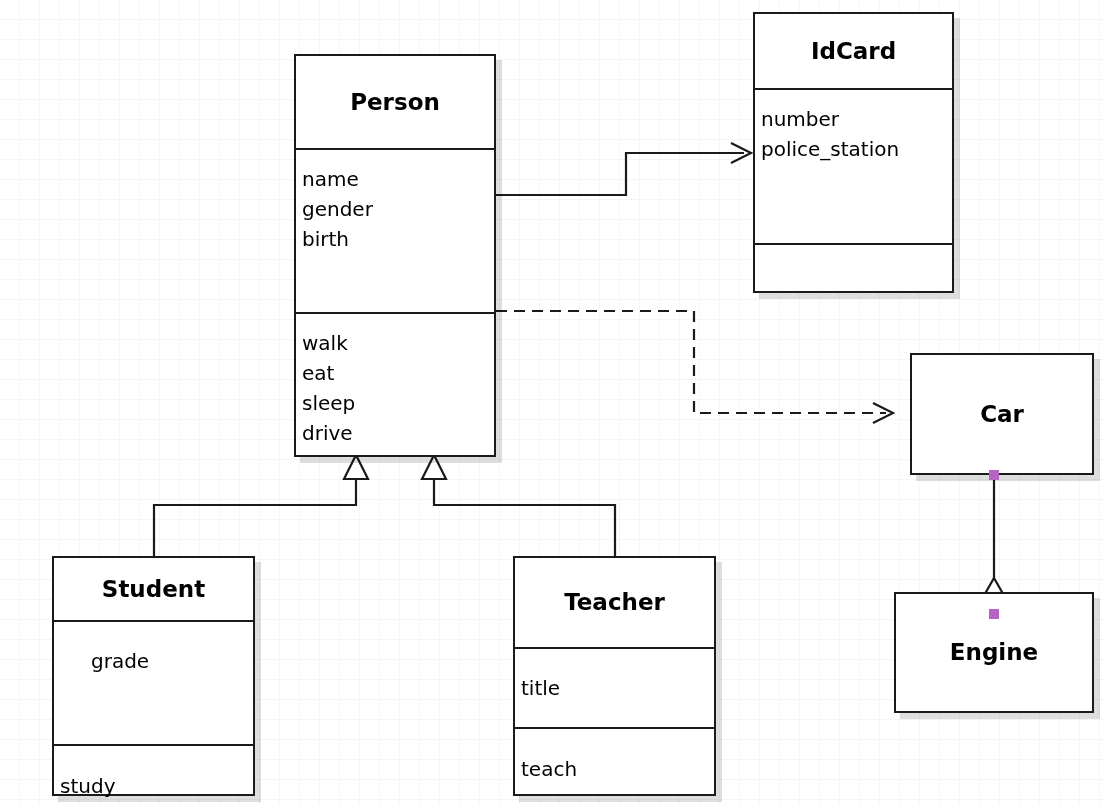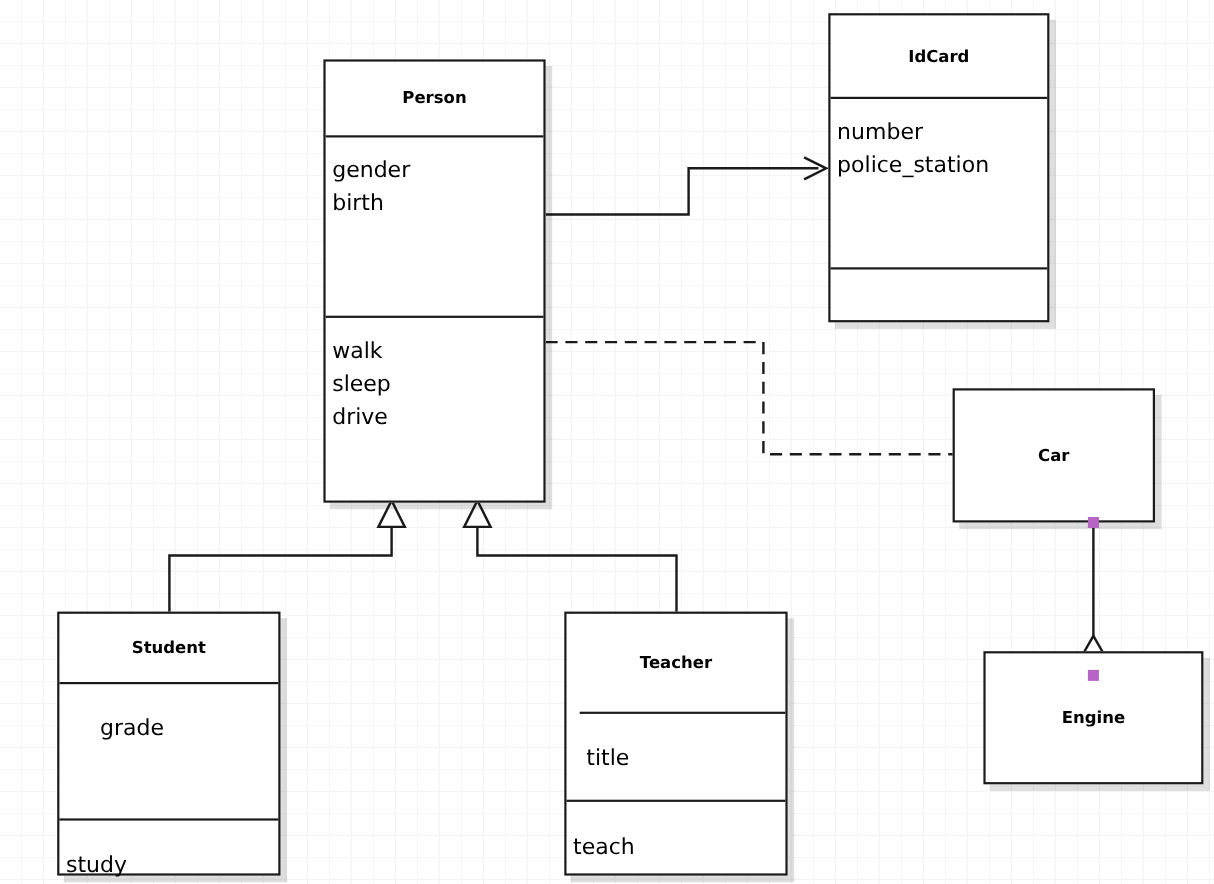--- a/index.html
+++ b/index.html
@@ -42,21 +42,21 @@
     position: absolute;
     background: #ffffff;
     border: 2px solid #1a1a1a;
     box-shadow: 6px 6px 0 0 rgba(0,0,0,0.13);
     box-sizing: border-box;
     z-index: 5;
   }
   .uml-title {
     text-align: center;
     font-weight: bold;
-    font-size: 15px;
+    font-size: 23px;
     color: #000000;
     line-height: 1;
     box-sizing: border-box;
     display: flex;
     align-items: center;
     justify-content: center;
   }
   .uml-compartment {
     border-top: 2px solid #1a1a1a;
     box-sizing: border-box;
@@ -115,27 +115,29 @@
       <polygon points="434,455 422,479 446,479" fill="#ffffff" stroke="#1a1a1a" stroke-width="2.2"></polygon>
     </g>
 
     <g>
       <path d="M 994 475 L 994 582" fill="none" stroke="#1a1a1a" stroke-width="2.2"></path>
       <polygon points="994,578 1006,599 994,620 982,599" fill="#ffffff" stroke="#1a1a1a" stroke-width="2.2"></polygon>
     </g>
   </svg>
 
   <div class="uml-class" style="left:294px; top:54px; width:202px; height:403px;">
-    <div class="uml-title" style="height:67px;">Person</div>
+    <div class="uml-title" style="height:92px;">Person</div>
     <div class="uml-compartment top-pad" style="height:164px;">
+      <div class="uml-member">name</div>
       <div class="uml-member">gender</div>
       <div class="uml-member">birth</div>
     </div>
     <div class="uml-compartment top-pad" style="height:182px;">
       <div class="uml-member">walk</div>
+      <div class="uml-member">eat</div>
       <div class="uml-member">sleep</div>
       <div class="uml-member">drive</div>
     </div>
   </div>
 
   <div class="uml-class" style="left:753px; top:12px; width:201px; height:281px;">
     <div class="uml-title" style="height:74px;">IdCard</div>
     <div class="uml-compartment top-pad" style="height:155px;">
       <div class="uml-member">number</div>
       <div class="uml-member">police_station</div>
@@ -148,29 +150,29 @@
     <div class="uml-compartment" style="height:80px;padding-left:37px;">
       <div class="uml-member">grade</div>
     </div>
     <div class="uml-compartment" style="height:82px;margin-top:44px;">
       <div class="uml-member">study</div>
     </div>
   </div>
 
   <div class="uml-class" style="left:513px; top:556px; width:203px; height:240px;">
     <div class="uml-title" style="height:89px;">Teacher</div>
-    <div class="uml-compartment" style="height:80px;margin-left:12px;">
+    <div class="uml-compartment" style="height:80px;">
       <div class="uml-member">title</div>
     </div>
     <div class="uml-compartment" style="height:82px;">
       <div class="uml-member">teach</div>
     </div>
   </div>
 
-  <div class="uml-class" style="left:866px; top:353px; width:184px; height:122px;">
+  <div class="uml-class" style="left:910px; top:353px; width:184px; height:122px;">
     <div class="uml-title" style="height:118px;">Car</div>
   </div>
 
   <div class="uml-class" style="left:894px; top:592px; width:200px; height:121px;">
     <div class="uml-title" style="height:117px;">Engine</div>
   </div>
 
   <div class="handle" style="left:989px; top:470px;"></div>
   <div class="handle" style="left:989px; top:609px;"></div>
 

